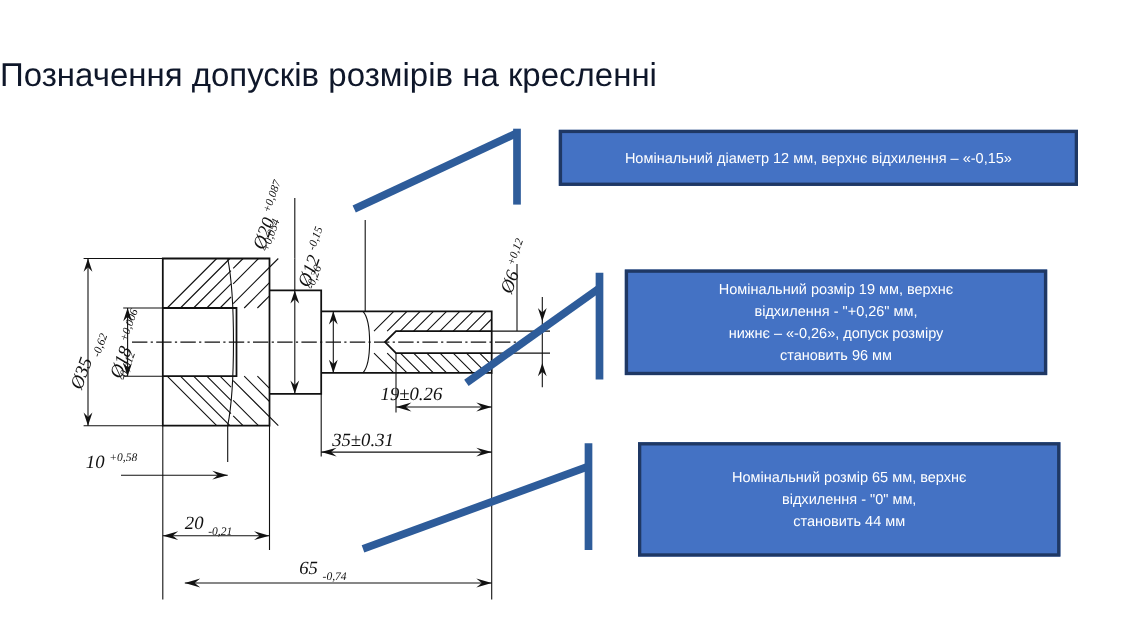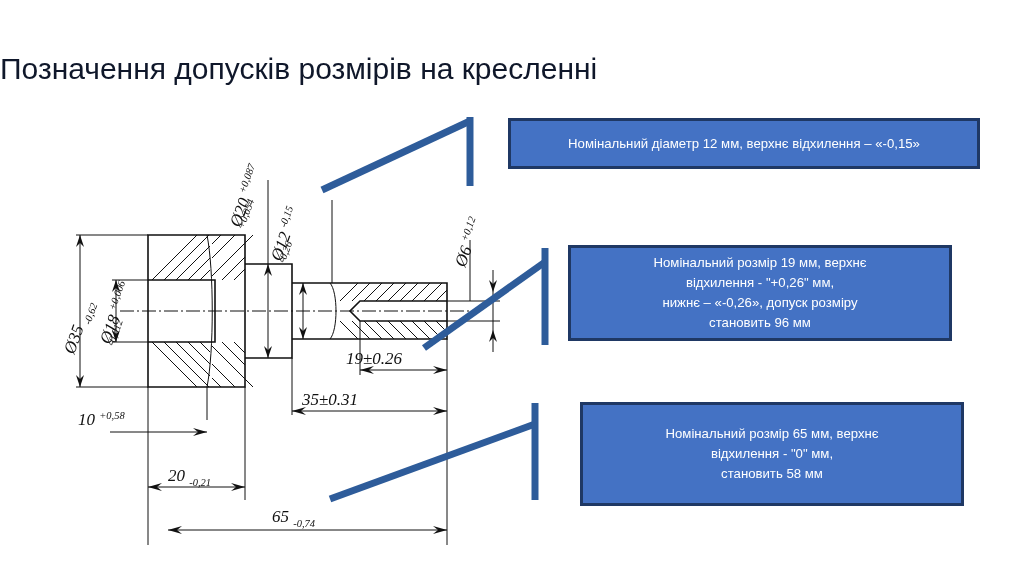--- a/index.html
+++ b/index.html
@@ -236,16 +236,16 @@
   <div class="callout" id="callout2">
     <span class="ln">Номінальний розмір 19 мм, верхнє</span>
     <span class="ln">відхилення - "+0,26" мм,</span>
     <span class="ln">нижнє – «-0,26», допуск розміру</span>
     <span class="ln">становить 96 мм</span>
   </div>
 
   <div class="callout" id="callout3">
     <span class="ln">Номінальний розмір 65 мм, верхнє</span>
     <span class="ln">відхилення - "0" мм,</span>
-    <span class="ln">становить 58 мм</span>
+    <span class="ln">становить 44 мм</span>
   </div>
 
 </div>
 
 </body></html>

